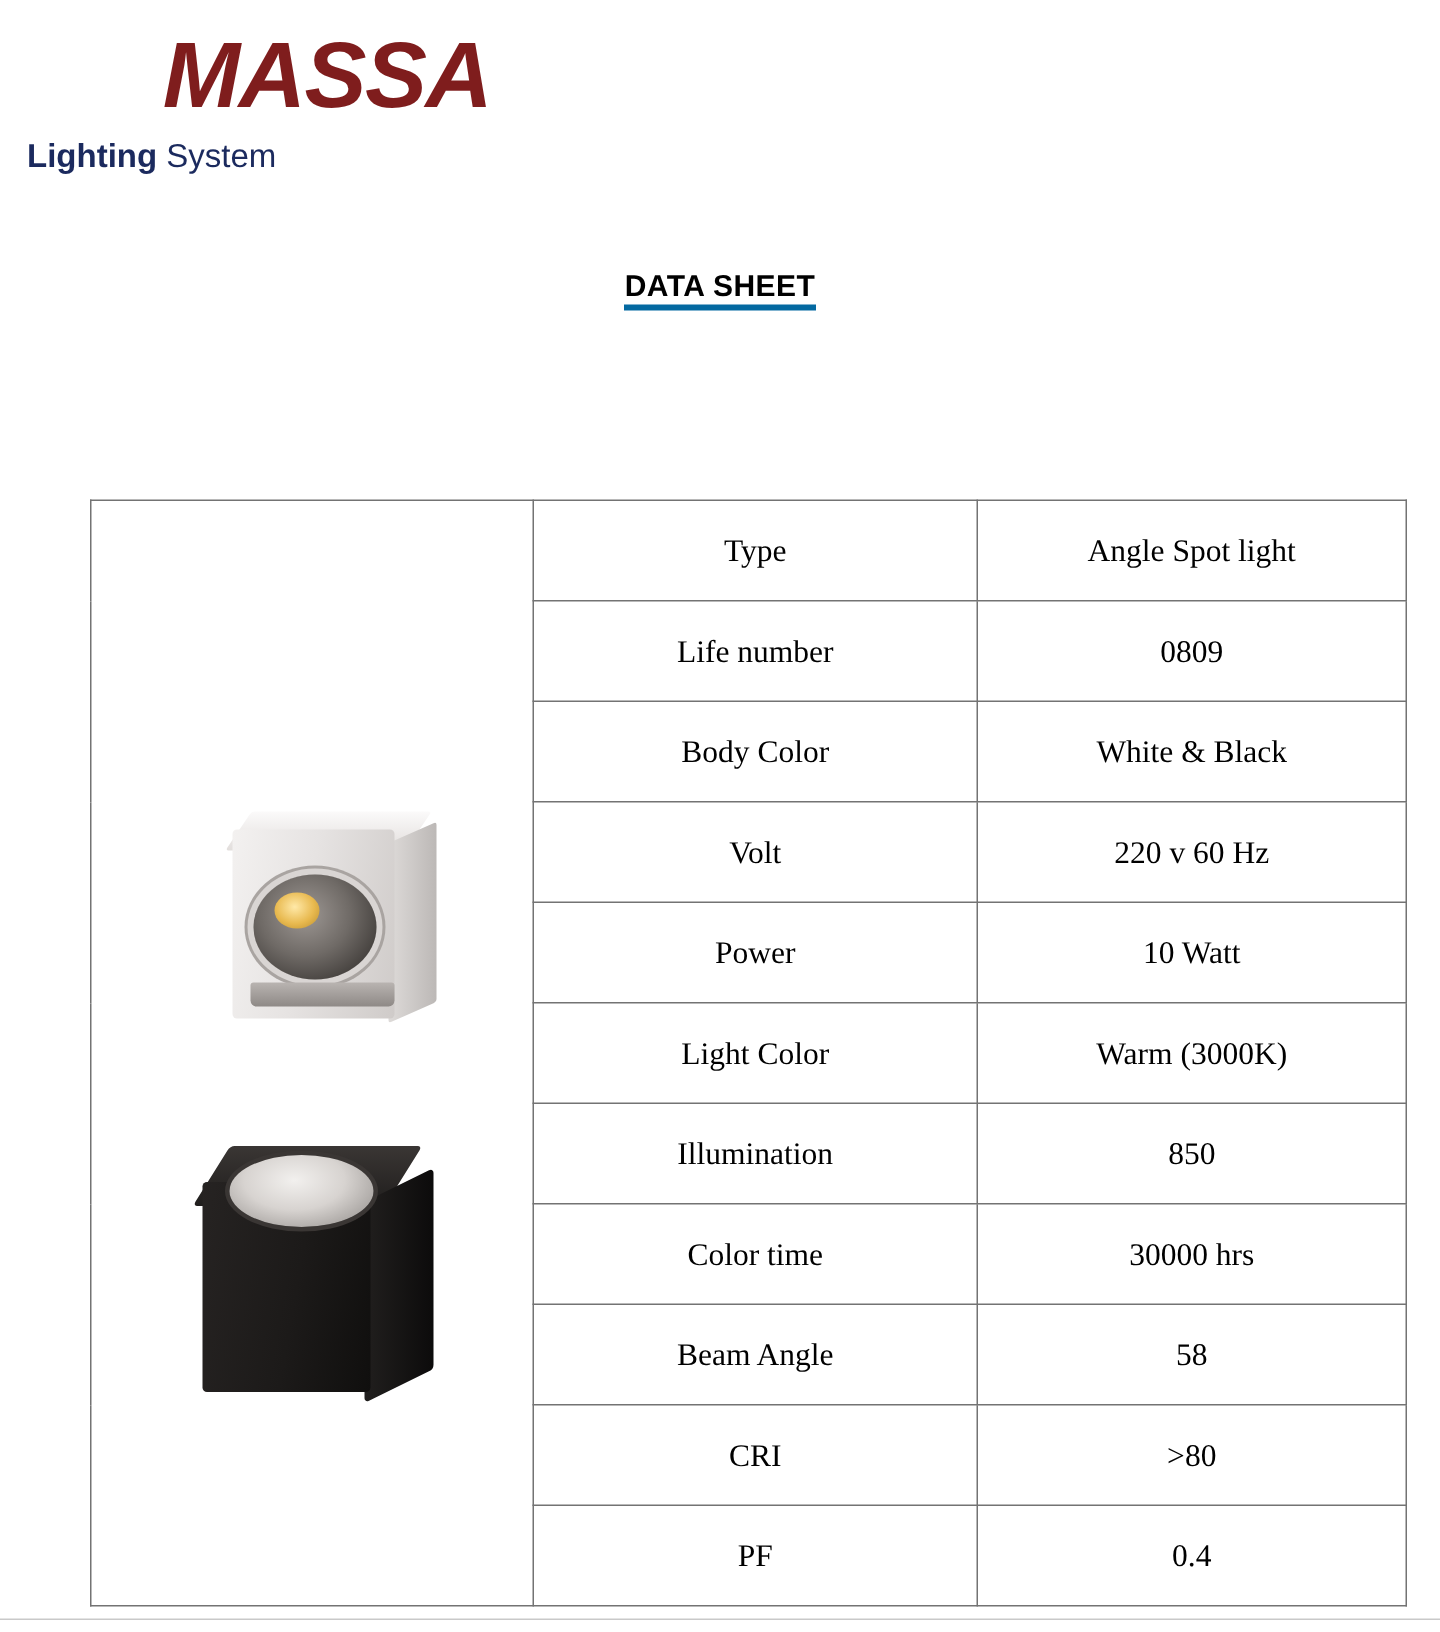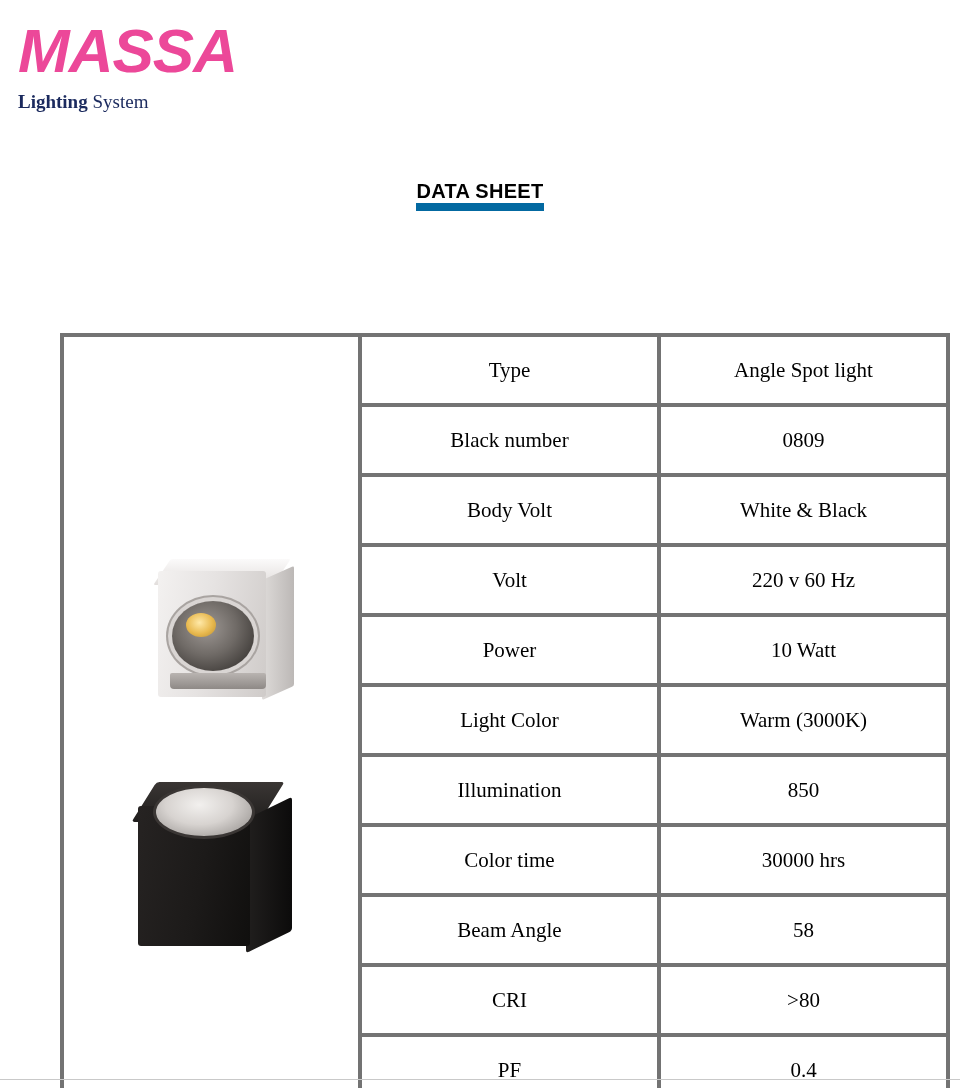--- a/index.html
+++ b/index.html
@@ -22,29 +22,30 @@
     left: 18px;
     top: 18px;
     width: 400px;
   }
   .logo-wordmark {
     font-family: "Liberation Sans", sans-serif;
     font-weight: bold;
     font-style: italic;
     font-size: 62px;
     letter-spacing: -1px;
-    color: #ec4899;
+    color: #7f1d1d;
     line-height: 1.05;
     margin: 0;
     padding: 0;
     white-space: nowrap;
+    text-align: center;
   }
   .logo-sub {
-    font-family: Liberation Serif, serif;
-    font-size: 19px;
+    font-family: Liberation Sans, sans-serif;
+    font-size: 22px;
     color: #1b2a5e;
     margin-top: 8px;
     white-space: nowrap;
   }
   .logo-sub .bold {
     font-weight: bold;
   }
   .logo-sub .light {
     font-weight: normal;
   }
@@ -55,38 +56,38 @@
     left: 0;
     top: 180px;
     width: 960px;
     text-align: center;
     font-family: "Liberation Sans", sans-serif;
     font-weight: bold;
     font-size: 20px;
     letter-spacing: 0.3px;
   }
   .sheet-title span {
-    border-bottom: 8px solid #0369a1;
+    border-bottom: 4px solid #0369a1;
     padding-bottom: 1px;
   }
 
   
   .sheet-wrap {
     position: absolute;
     left: 60px;
     top: 333px;
     width: 840px;
   }
   table.datasheet {
     border-collapse: collapse;
     width: 840px;
     table-layout: fixed;
   }
   table.datasheet td {
-    border: 4px solid #737373;
+    border: 1px solid #737373;
     height: 66px;
     font-size: 21px;
     text-align: center;
     vertical-align: middle;
     padding: 0 6px;
   }
   td.image-cell {
     width: 282px;
     padding: 0;
     position: relative;
@@ -259,25 +260,25 @@
               <div class="fb-side"></div>
               <div class="fb-body"></div>
               <div class="fb-ring"></div>
             </div>
           </div>
         </td>
         <td class="label-cell">Type</td>
         <td class="value-cell">Angle Spot light</td>
       </tr>
       <tr>
-        <td class="label-cell">Black number</td>
+        <td class="label-cell">Life number</td>
         <td class="value-cell">0809</td>
       </tr>
       <tr>
-        <td class="label-cell">Body Volt</td>
+        <td class="label-cell">Body Color</td>
         <td class="value-cell">White &amp; Black</td>
       </tr>
       <tr>
         <td class="label-cell">Volt</td>
         <td class="value-cell">220 v   60 Hz</td>
       </tr>
       <tr>
         <td class="label-cell">Power</td>
         <td class="value-cell">10 Watt</td>
       </tr>

